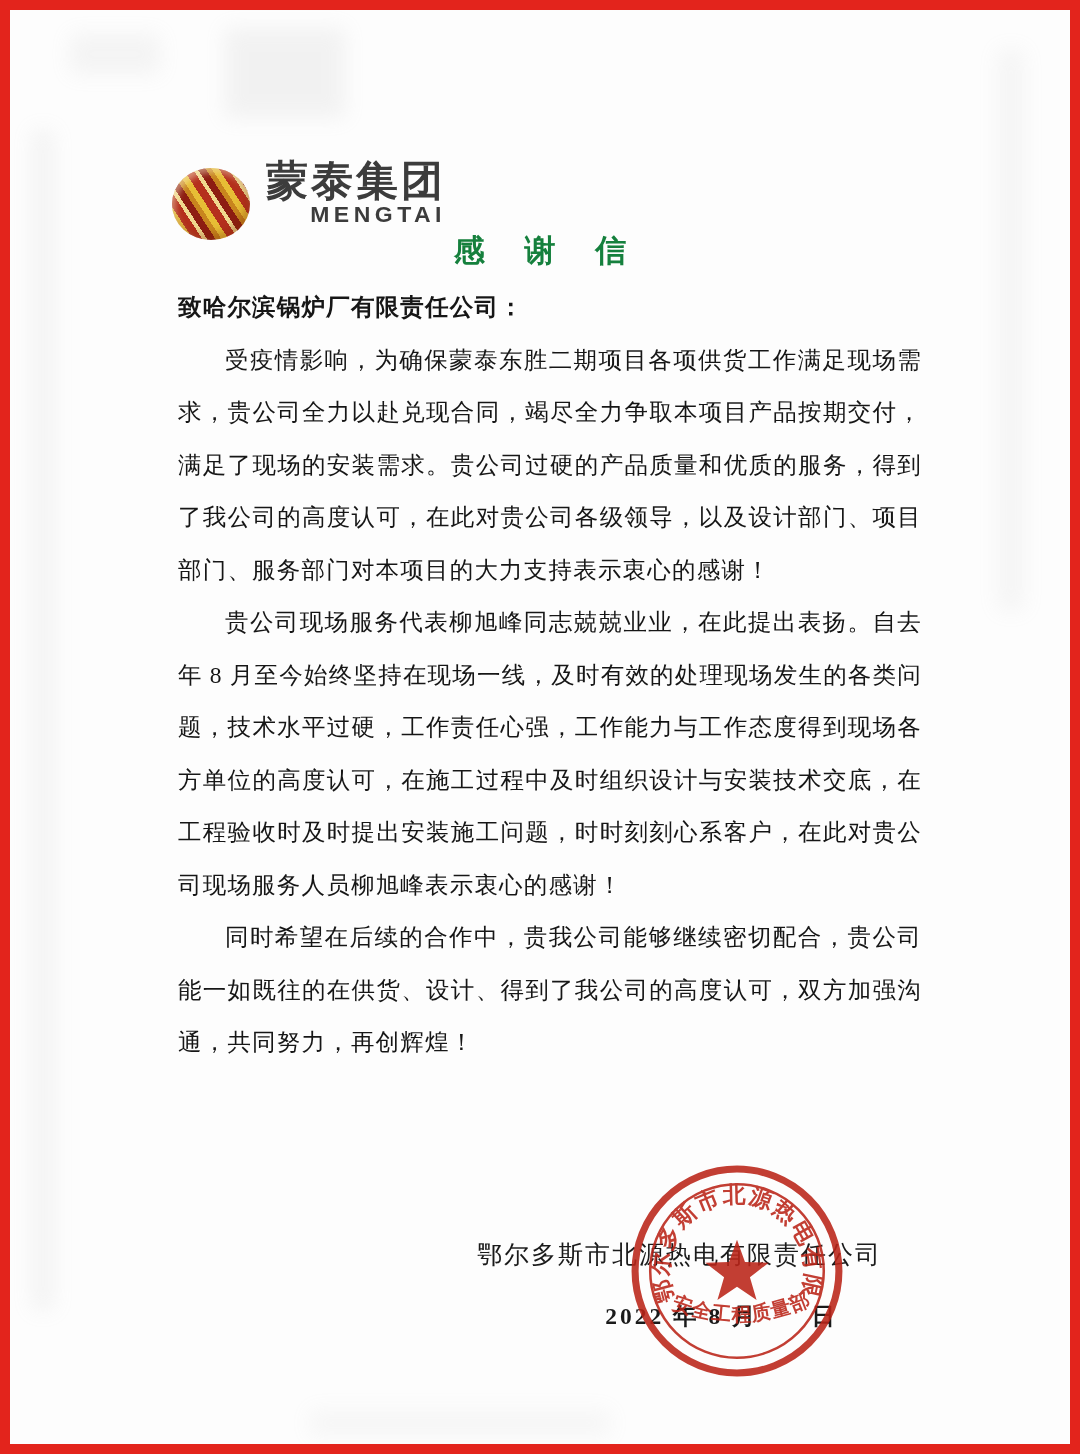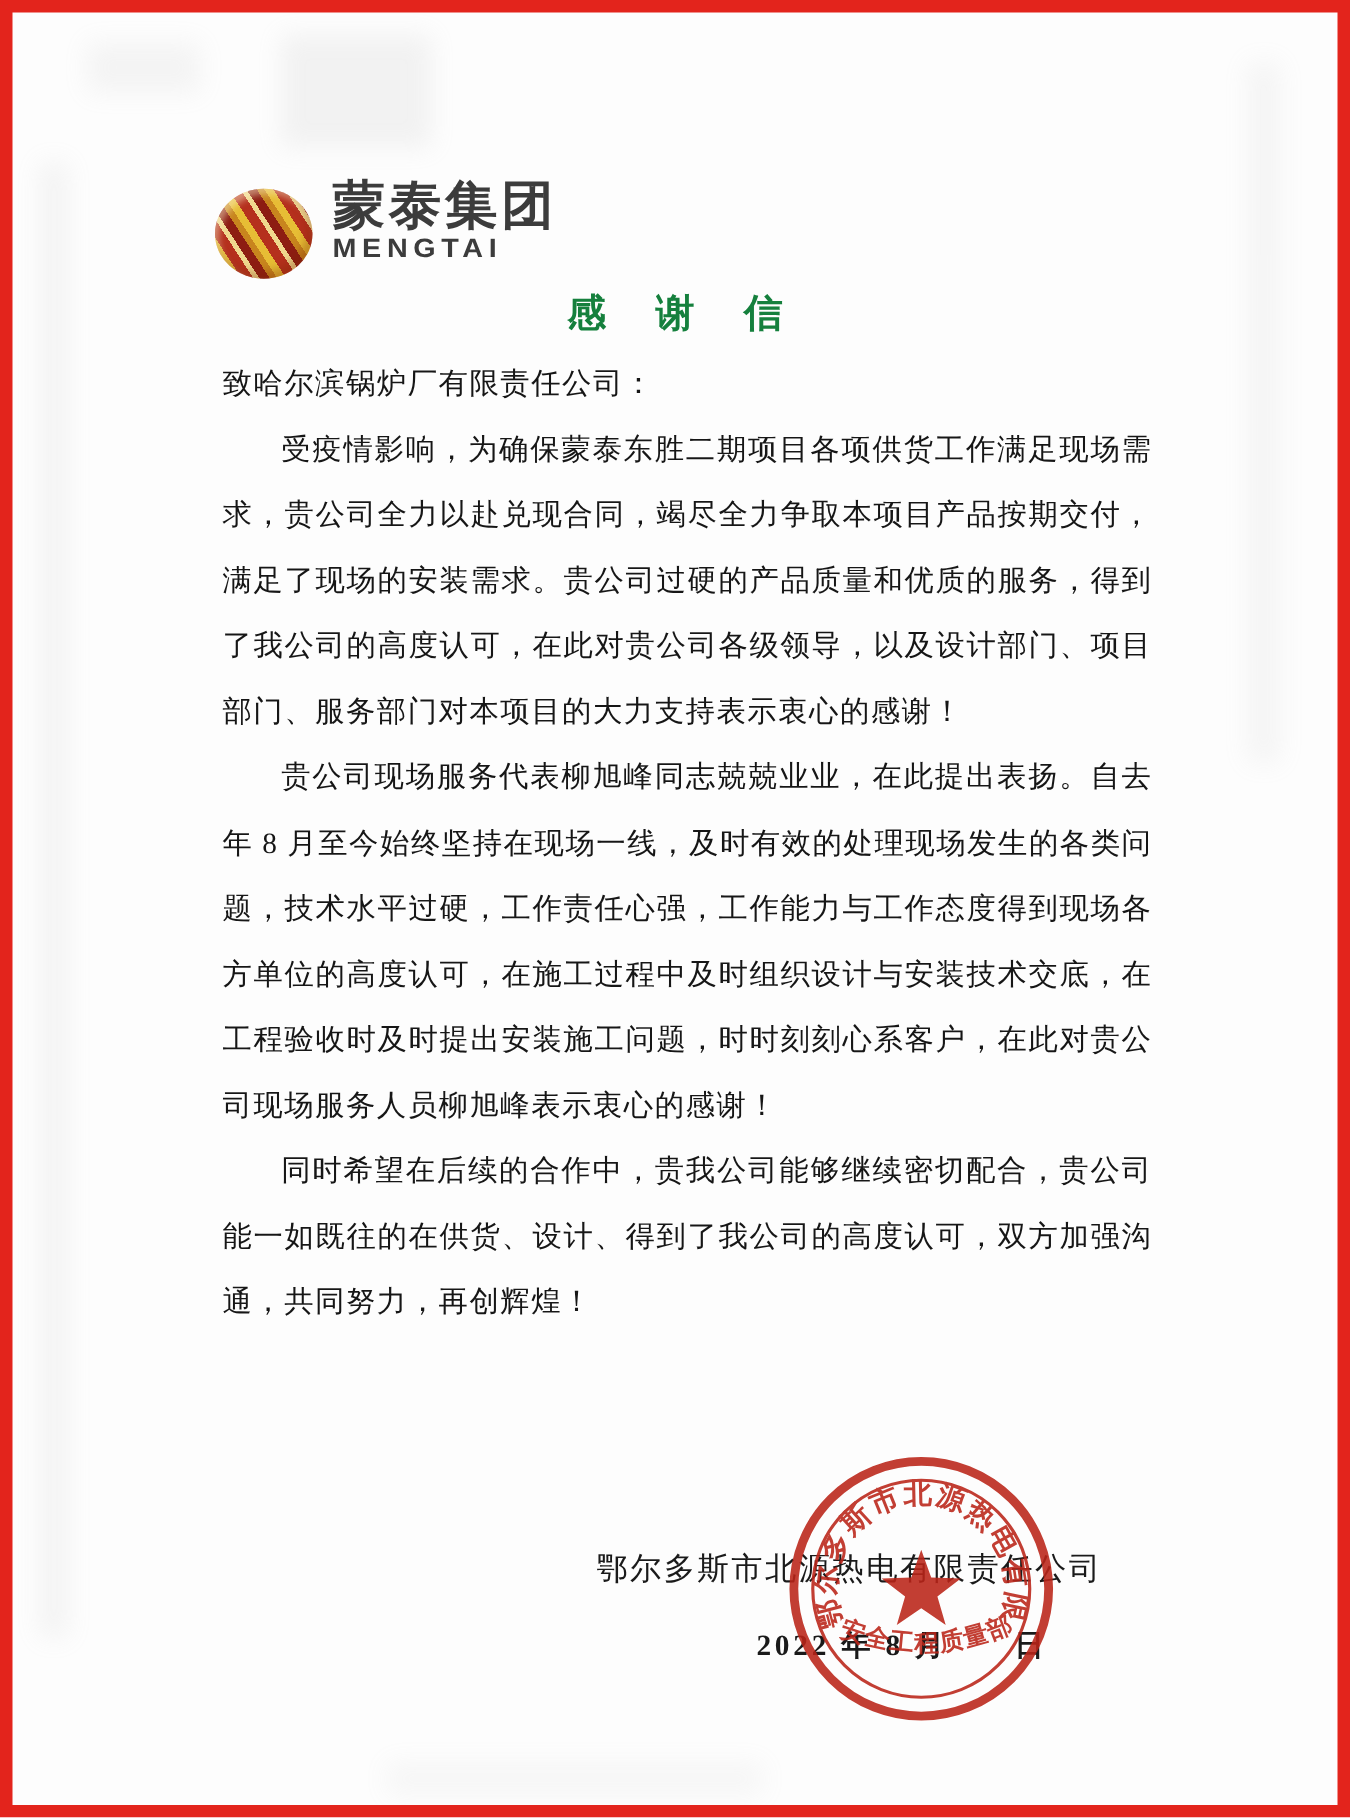--- a/index.html
+++ b/index.html
@@ -18,21 +18,21 @@
   }
   
   .smudge{position:absolute;background:#b9b9b9;filter:blur(10px);pointer-events:none;}
   .sm1{left:22px;top:120px;width:22px;height:1180px;opacity:.14;}
   .sm2{left:215px;top:18px;width:120px;height:90px;opacity:.16;}
   .sm3{left:60px;top:24px;width:90px;height:40px;opacity:.13;}
   .sm4{left:988px;top:40px;width:26px;height:560px;opacity:.12;}
   .sm5{left:300px;top:1400px;width:300px;height:26px;opacity:.10;}
 
   
-  .logo{position:absolute;left:162px;top:131px;display:flex;align-items:flex-start;}
+  .logo{position:absolute;left:162px;top:148px;display:flex;align-items:flex-start;text-align:right;}
   .logo-sphere{
     width:78px;height:72px;border-radius:50%;
     margin-top:10px;
     background:repeating-linear-gradient(57deg,
       #8d1d12 0 7px,
       #c8851e 7px 12px,
       #e7bd35 12px 18px,
       #b5301d 18px 26px,
       #f0d98e 26px 30px);
     box-shadow:inset -4px -5px 8px rgba(120,40,0,.35), inset 3px 4px 6px rgba(255,245,210,.5);
@@ -48,21 +48,21 @@
     letter-spacing:16px;text-indent:16px;
   }
 
   
   .letter-body{
     position:absolute;left:168px;top:271px;width:744px;
     font-size:23.5px;line-height:52.5px;color:#161616;
     text-align:justify;letter-spacing:1.2px;font-weight:500;
   }
   .letter-body p{margin:0;text-indent:2em;}
-  .letter-body .salutation{text-indent:0;}
+  .letter-body .salutation{text-indent:0;font-weight:bold;}
 
   
   .sign-company{
     position:absolute;top:1228px;right:188px;
     font-size:25px;color:#1a1a1a;letter-spacing:2px;font-weight:500;
   }
   .sign-date{
     position:absolute;top:1290px;right:232px;
     font-size:23.5px;color:#1a1a1a;letter-spacing:3px;font-weight:700;
   }

